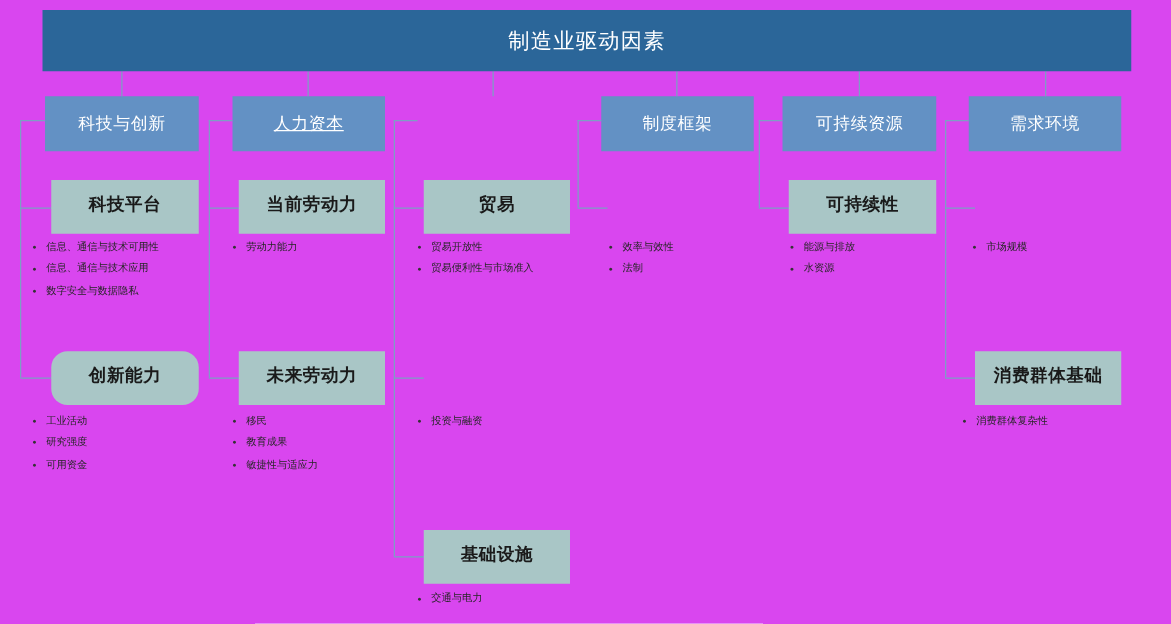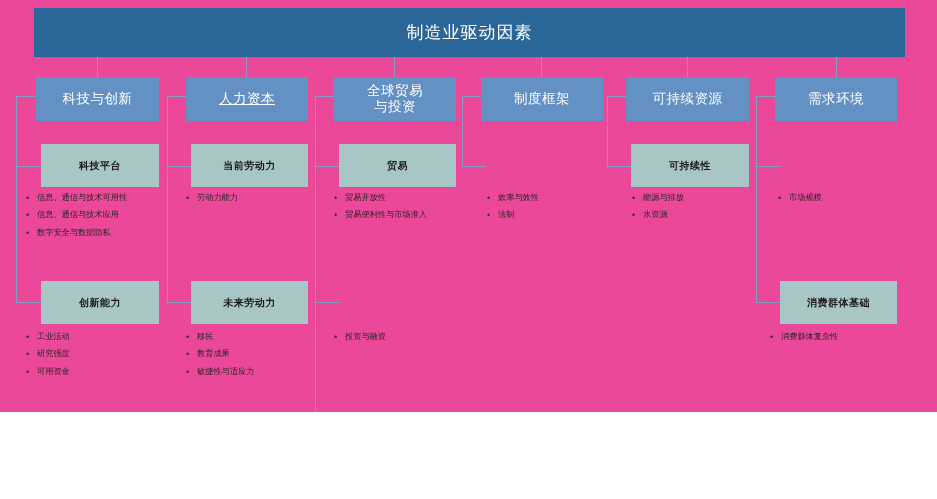--- a/index.html
+++ b/index.html
@@ -3,22 +3,22 @@
 <meta charset="utf-8">
 <style>
   html,body{margin:0;padding:0;background:#ffffff;}
   body{
     font-family:"Liberation Serif","DejaVu Serif",serif;
     -webkit-font-smoothing:antialiased;
   }
   #canvas{
     position:relative;
     width:937px;
-    height:412px;
-    background:#ec4899;
+    height:499px;
+    background:#d946ef;
     overflow:hidden;
   }
 
   
   .box{
     position:absolute;
     box-sizing:border-box;
     display:flex;
     align-items:center;
     justify-content:center;
@@ -38,21 +38,21 @@
   .pillar-box{
     background:#6391C4;
     color:#ffffff;
     font-size:13.5px;
     letter-spacing:.5px;
   }
 
   .sub-box{
     background:#A9C6C6;
     color:#1a1a1a;
-    font-size:10px;
+    font-size:14px;
     letter-spacing:.5px;
     font-weight:bold;
   }
 
   
   .bullets{
     position:absolute;
     z-index:3;
     font-size:8.2px;
     color:#262626;
@@ -122,21 +122,21 @@
     <div class="bullet">
       <span class="dot">•</span>
       <span class="btext">信息、通信与技术应用</span>
     </div>
     <div class="bullet">
       <span class="dot">•</span>
       <span class="btext">数字安全与数据隐私</span>
     </div>
   </div>
 
-  <div class="box sub-box" style="left:41px;top:281px;width:118px;height:43px;">
+  <div class="box sub-box" style="left:41px;top:281px;width:118px;height:43px;border-radius:13px;">
     <span>创新能力</span>
   </div>
   <div class="bullets" style="left:26px;top:333px;width:150px;">
     <div class="bullet">
       <span class="dot">•</span>
       <span class="btext">工业活动</span>
     </div>
     <div class="bullet">
       <span class="dot">•</span>
       <span class="btext">研究强度</span>
@@ -177,24 +177,20 @@
     <div class="bullet">
       <span class="dot">•</span>
       <span class="btext">教育成果</span>
     </div>
     <div class="bullet">
       <span class="dot">•</span>
       <span class="btext">敏捷性与适应力</span>
     </div>
   </div>
 
-  <div class="box pillar-box" style="left:334px;top:77px;width:122px;height:44px;flex-direction:column;">
-    <span>全球贸易</span>
-    <span>与投资</span>
-  </div>
 
   <div class="ln v" style="left:315px;top:96px;height:349px;"></div>
   <div class="ln h" style="left:315px;top:96px;width:19px;"></div>
   <div class="ln h" style="left:315px;top:166px;width:24px;"></div>
   <div class="ln h" style="left:315px;top:302px;width:24px;"></div>
   <div class="ln h" style="left:315px;top:445px;width:24px;"></div>
 
   <div class="box sub-box" style="left:339px;top:144px;width:117px;height:43px;">
     <span>贸易</span>
   </div>
@@ -209,20 +205,23 @@
     </div>
   </div>
 
   <div class="bullets" style="left:334px;top:333px;width:160px;">
     <div class="bullet">
       <span class="dot">•</span>
       <span class="btext">投资与融资</span>
     </div>
   </div>
 
+  <div class="box sub-box" style="left:339px;top:424px;width:117px;height:43px;">
+    <span>基础设施</span>
+  </div>
   <div class="bullets" style="left:334px;top:475px;width:160px;">
     <div class="bullet">
       <span class="dot">•</span>
       <span class="btext">交通与电力</span>
     </div>
   </div>
 
   <div class="box pillar-box" style="left:481px;top:77px;width:122px;height:44px;">
     <span>制度框架</span>
   </div>

